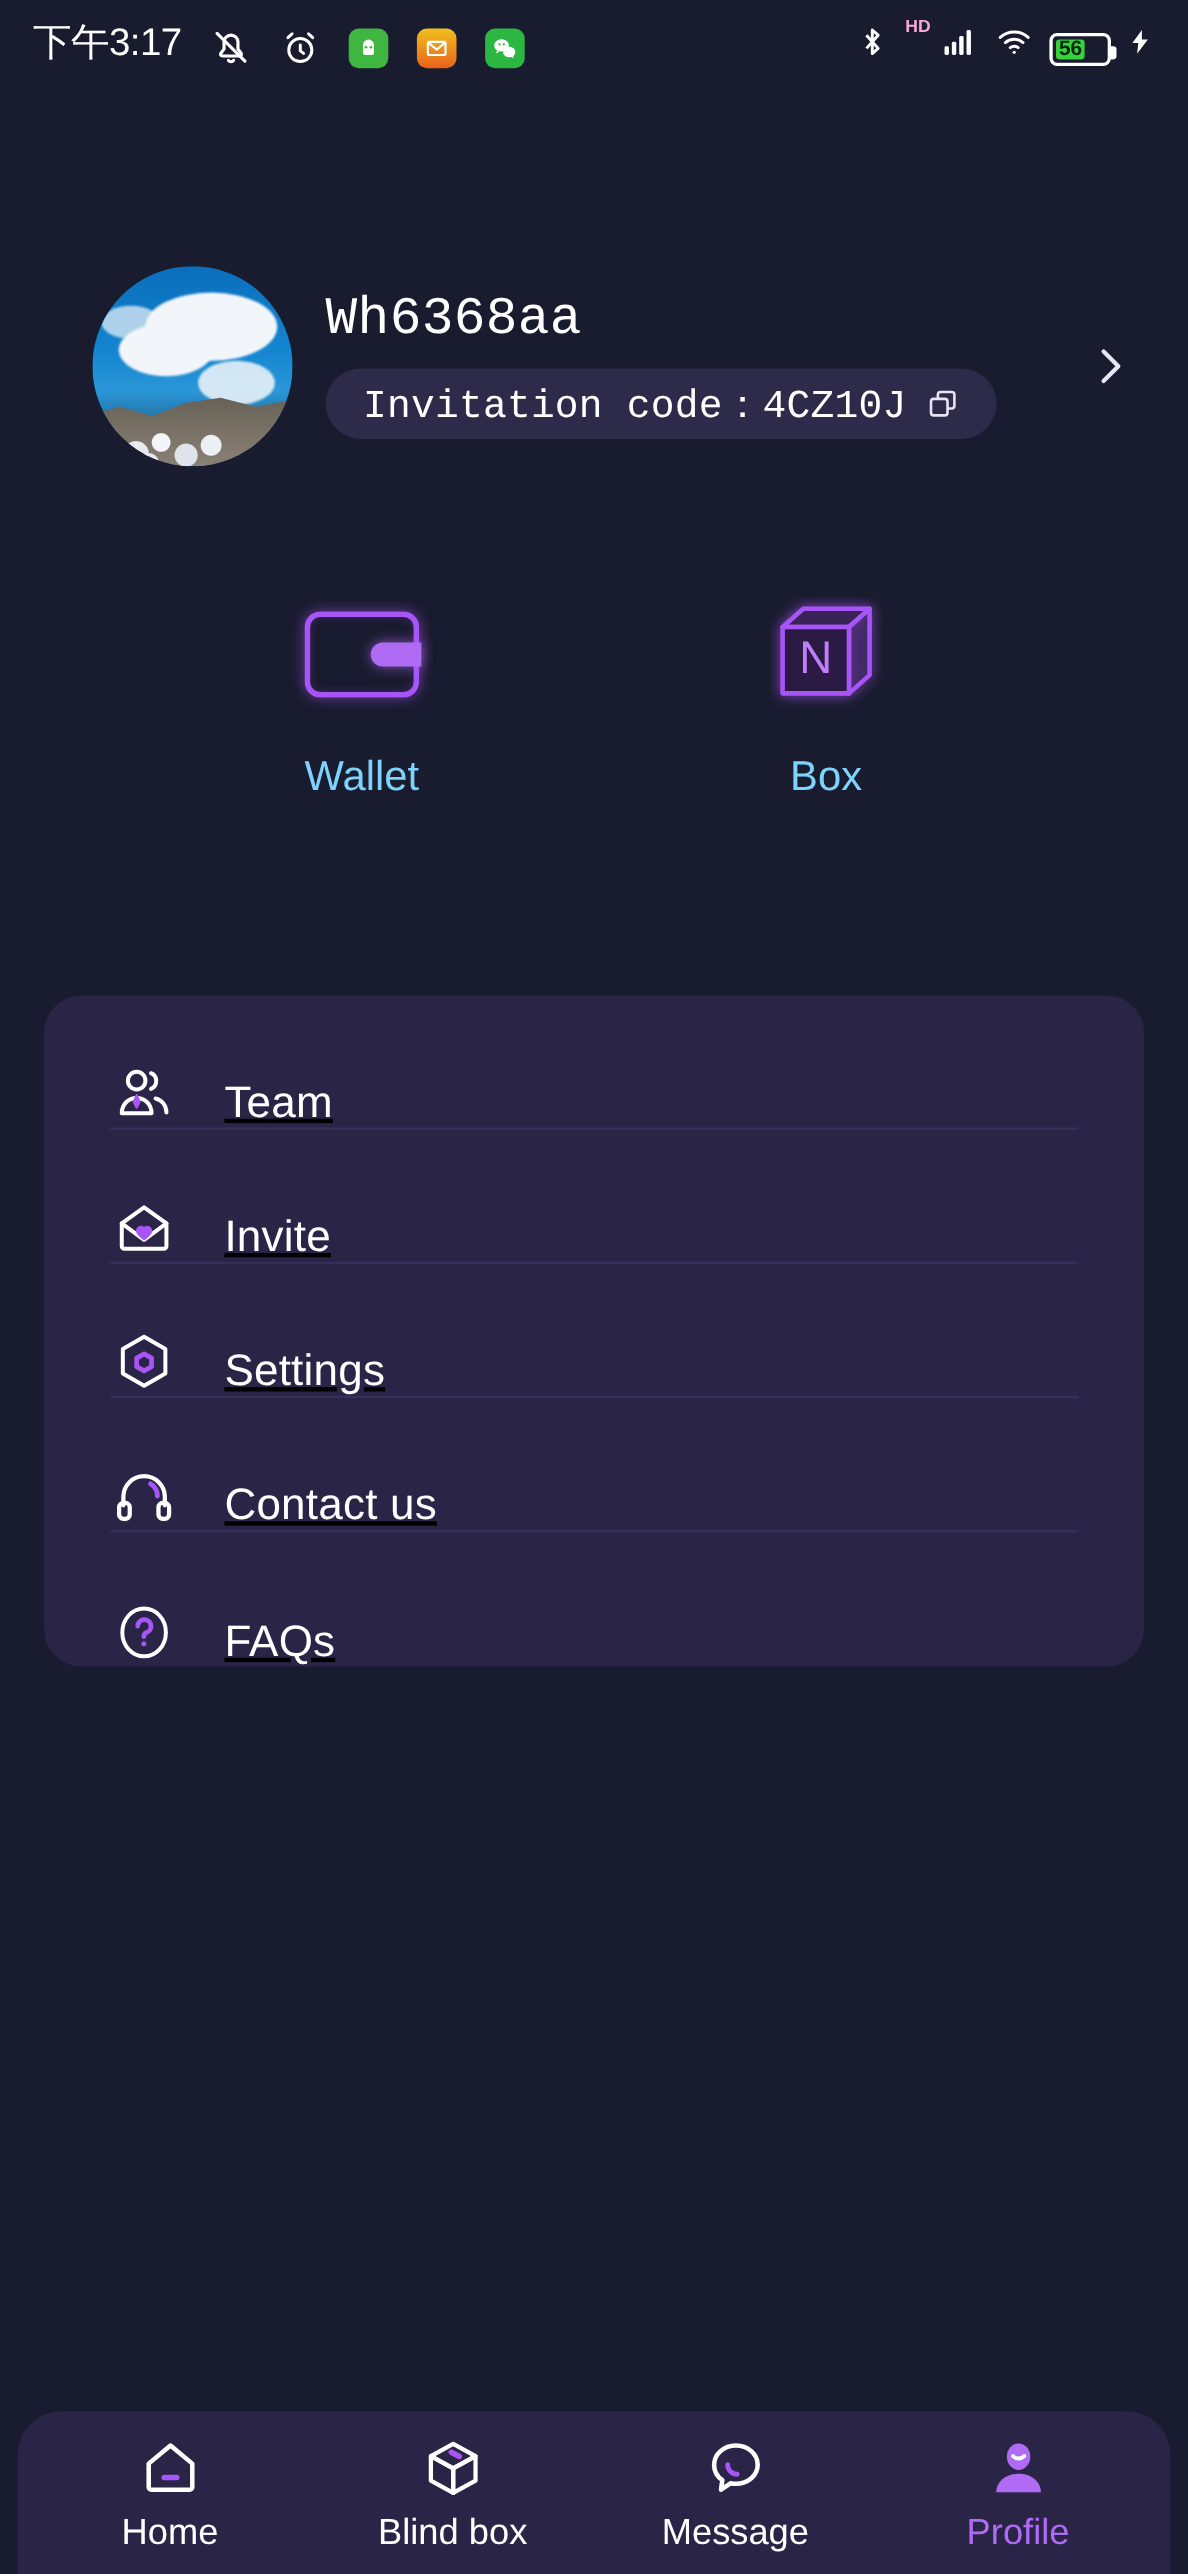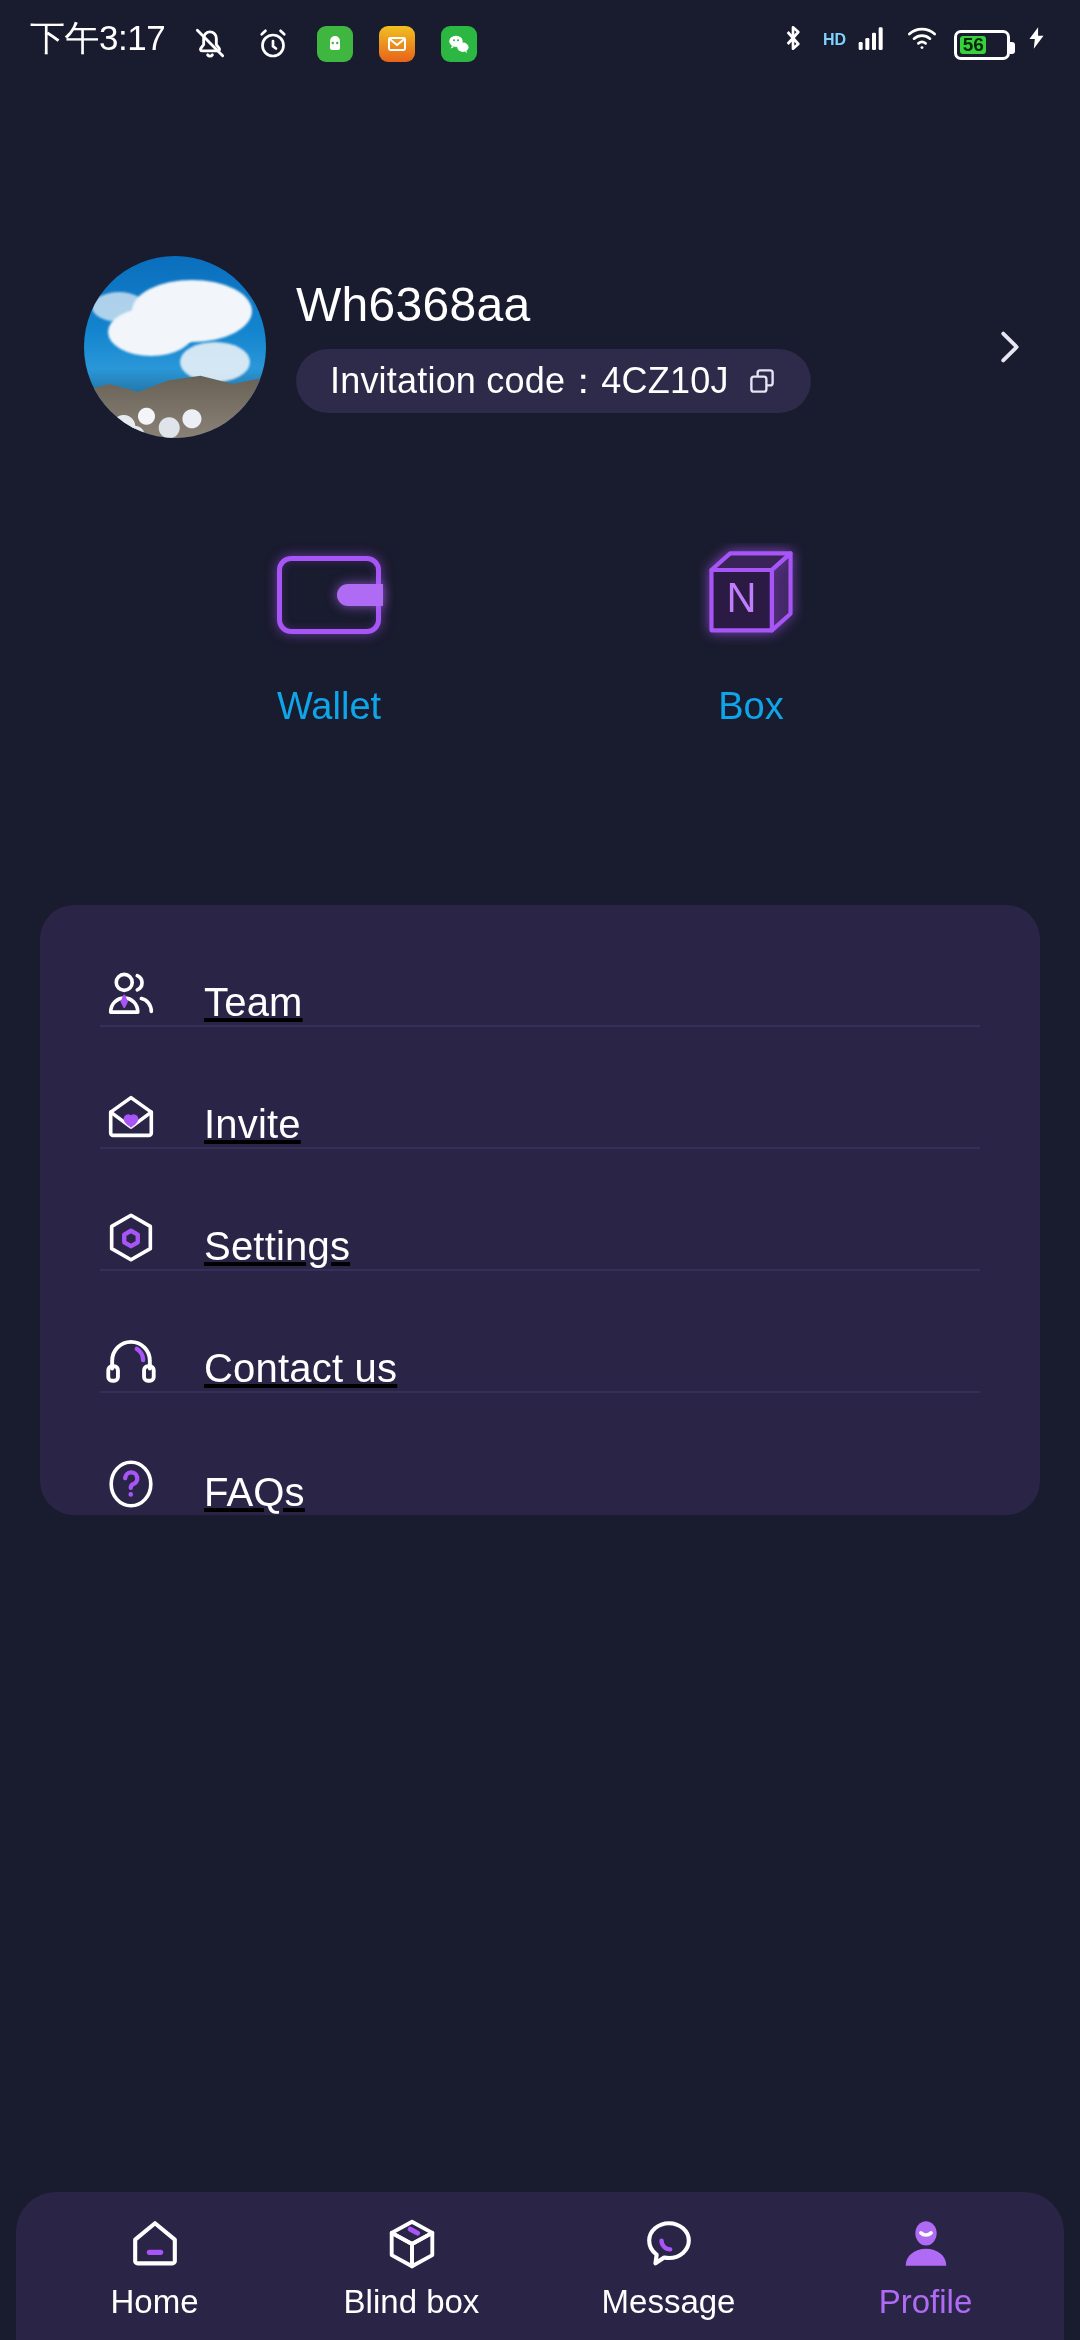--- a/index.html
+++ b/index.html
@@ -21,39 +21,39 @@
   .sb-right{ display:flex; align-items:center; gap:14px; }
   .sb-time{ color:#ffffff; font-size:35px; letter-spacing:-0.5px; font-weight:400; white-space:nowrap;}
   .sb-ico{ display:inline-flex; align-items:center; justify-content:center; }
   .appchip{
     width:36px; height:36px; border-radius:9px;
     display:flex; align-items:center; justify-content:center;
   }
   .chip-green{ background:#3fb63f; }
   .chip-orange{ background:linear-gradient(180deg,#f0c020 0%,#e8621a 100%); }
   .chip-wechat{ background:#2bb741; }
-  .hd-label{ color:#7dd3fc; font-size:16px; font-weight:700; line-height:1; margin-right:-6px; align-self:flex-start; margin-top:15px;}
+  .hd-label{ color:#f9a8d4; font-size:16px; font-weight:700; line-height:1; margin-right:-6px; align-self:flex-start; margin-top:0;}
   .batt{
     position:relative; width:56px; height:30px; border:3px solid #ffffff; border-radius:7px;
     display:flex; align-items:center; padding:3px;margin-top:13px;
   }
   .batt:after{
     content:""; position:absolute; right:-8px; top:9px; width:5px; height:12px;
     background:#ffffff; border-radius:0 3px 3px 0;
   }
   .batt-fill{
     background:#37d13b; border-radius:3px; height:100%; width:60%;
     display:flex; align-items:center; justify-content:center;
     color:#06280a; font-size:19px; font-weight:700;
   }
 
   
   .profile-header{
-    position:absolute; top:252px; left:0; width:1068px; height:190px;
-    display:flex; align-items:center; padding:0 36px 0 84px;
+    position:absolute; top:238px; left:0; width:1068px; height:190px;
+    display:flex; align-items:center; padding:0 36px 0 84px;font-family:Liberation Mono, monospace;
   }
   .avatar{
     width:182px; height:182px; border-radius:50%; flex:none; overflow:hidden;
     position:relative; background:#0d2740;
   }
   .avatar .sky{
     position:absolute; inset:0;
     background:linear-gradient(180deg,#0a6ebd 0%,#1485cf 42%,#2a97d8 62%,#163a52 100%);
   }
   .avatar .cloud{ position:absolute; background:#f2f6fa; border-radius:50%; filter:blur(1px); }
@@ -87,21 +87,21 @@
   .copy-ico{ width:30px; height:30px; flex:none; }
   .chev{ flex:none; width:46px; height:46px; margin-left:10px; }
 
   
   .quick{
     position:absolute; top:545px; left:0; width:1080px; height:230px;
     display:flex; align-items:flex-start; padding:0 118px;
   }
   .qitem{ flex:1; display:flex; flex-direction:column; align-items:center; gap:40px; }
   .qicon{ height:100px; display:flex; align-items:center; justify-content:center; }
-  .qlabel{ color:#0ea5e9; font-size:38px; font-weight:400; }
+  .qlabel{ color:#7dd3fc; font-size:38px; font-weight:400; }
 
   
   .wallet-ico{ position:relative; width:104px; height:78px; }
   .wallet-body{
     position:absolute; inset:0; border:5px solid #a855f7; border-radius:14px;
     box-shadow:0 0 12px rgba(168,85,247,.55), inset 0 0 8px rgba(168,85,247,.25);
   }
   .wallet-tab{
     position:absolute; right:-2px; top:28px; width:46px; height:22px;
     background:#b06bf5; border-radius:11px 0 0 11px;

